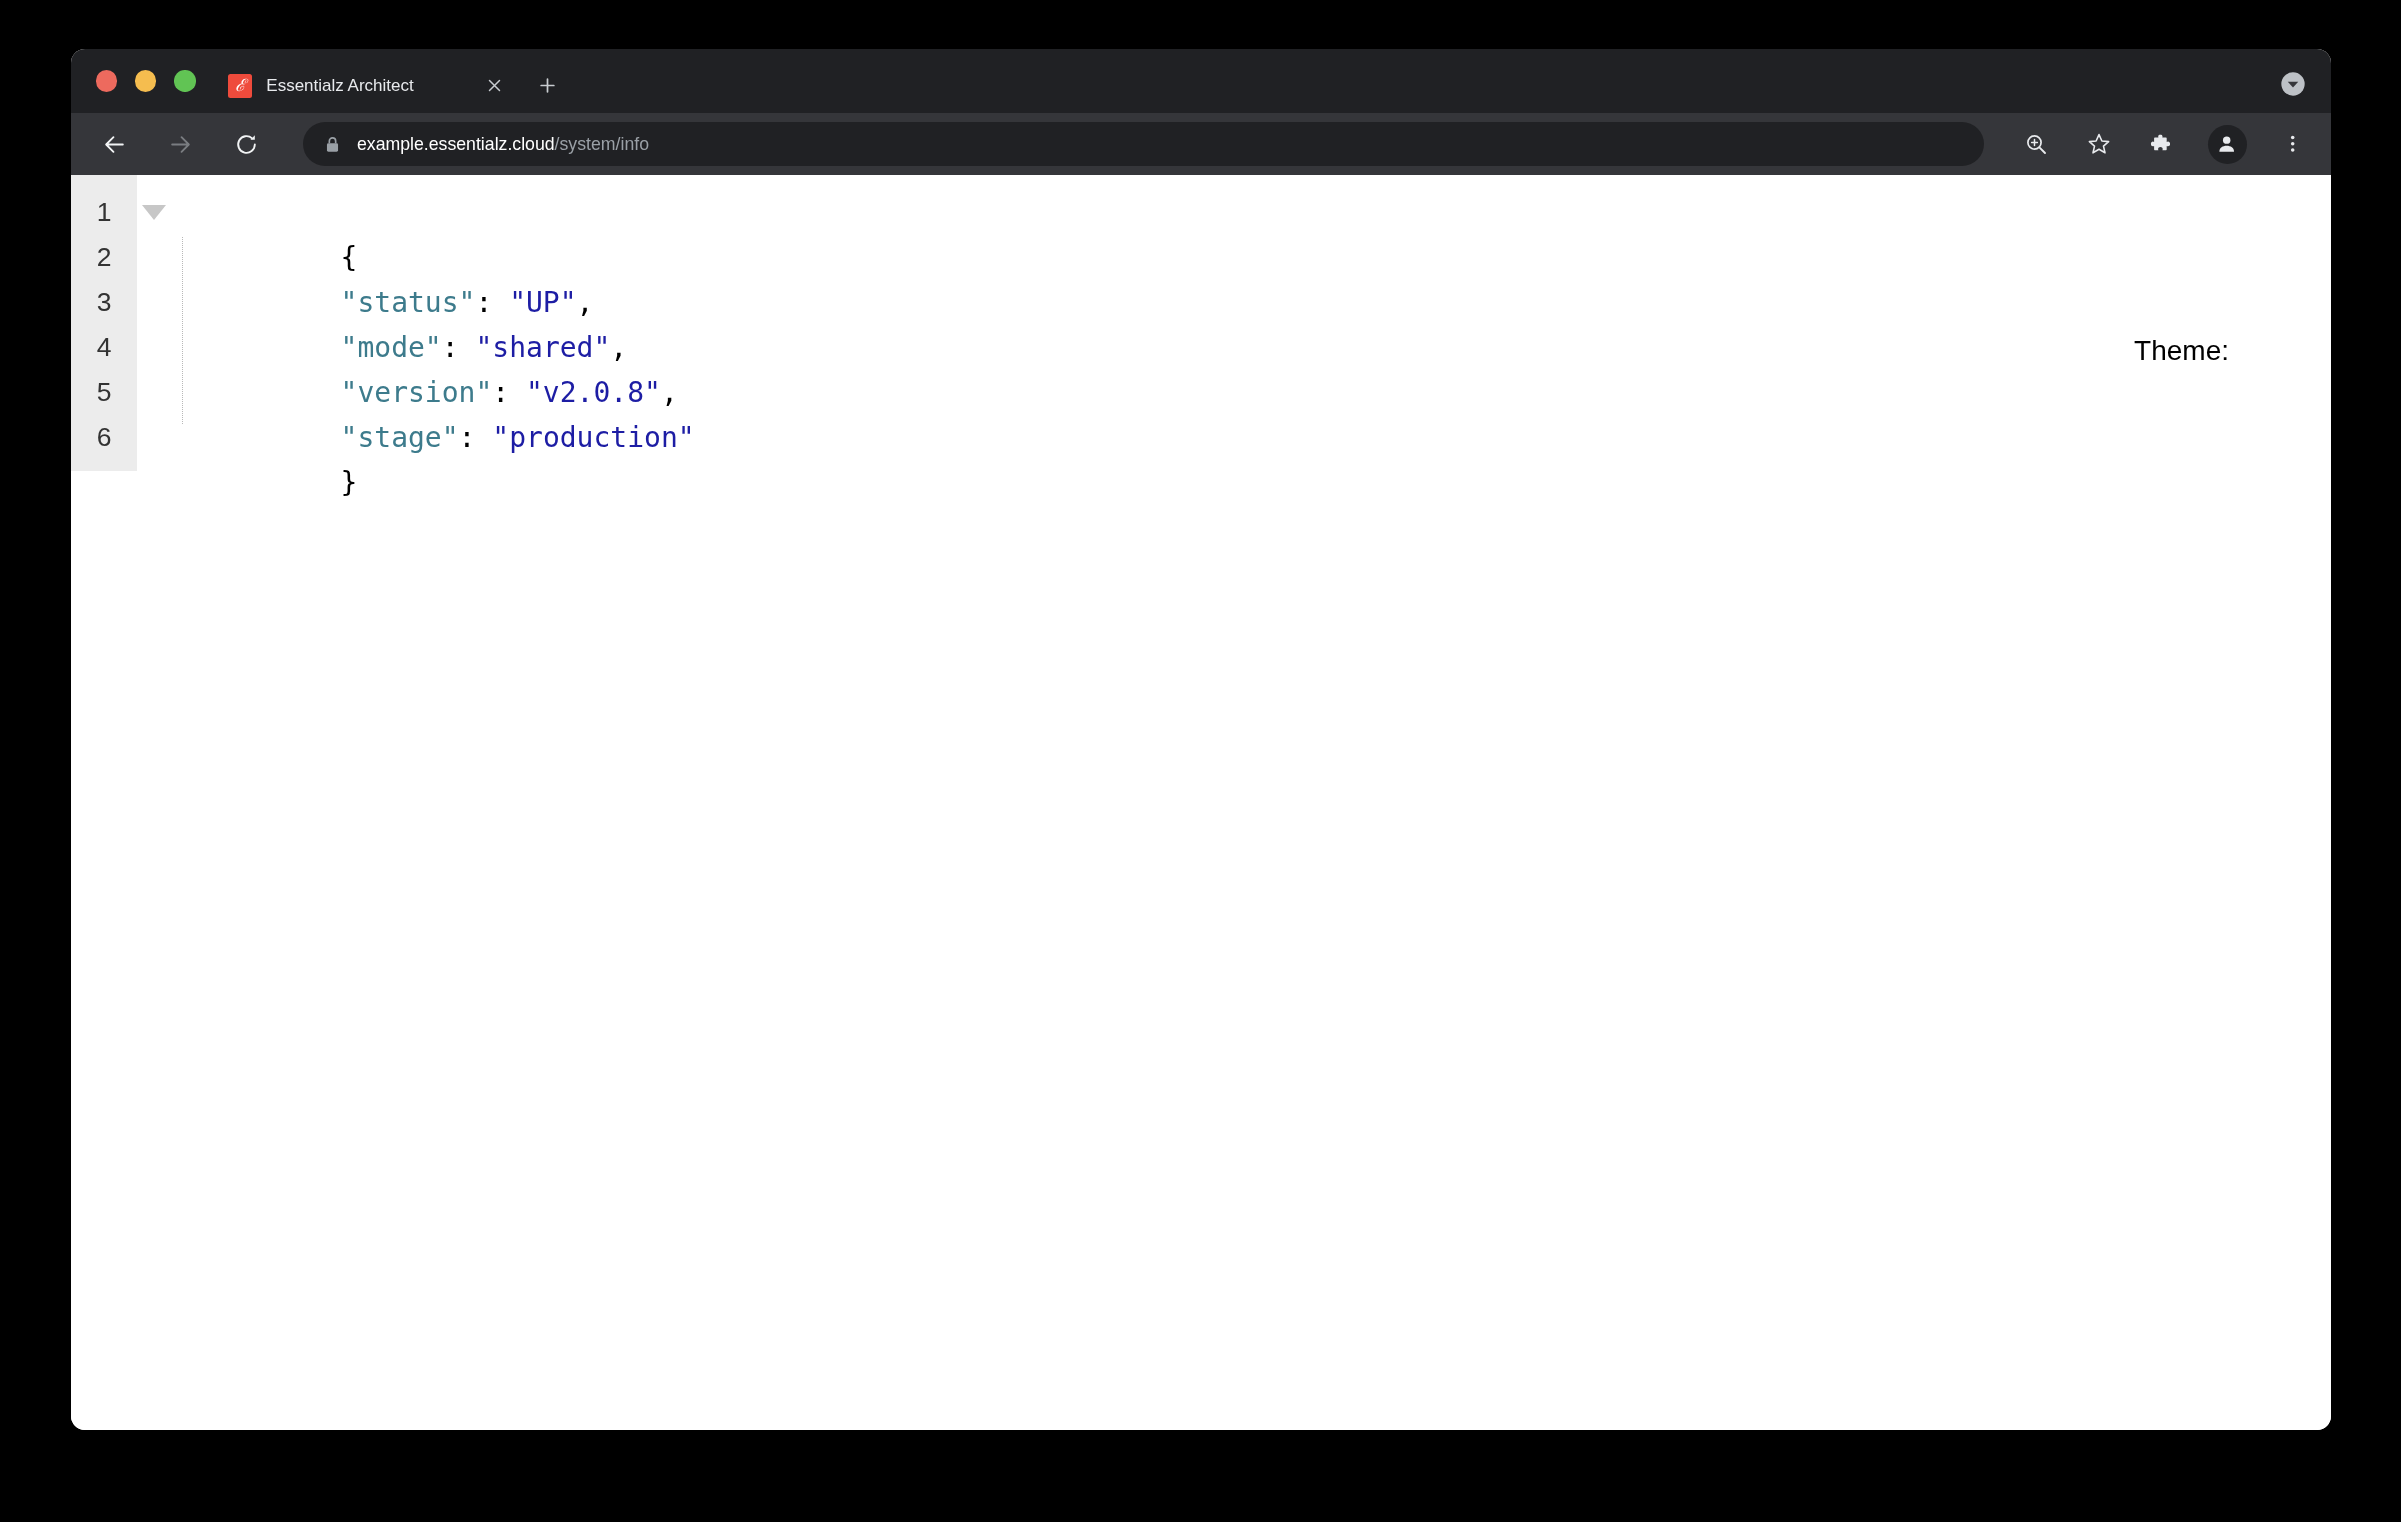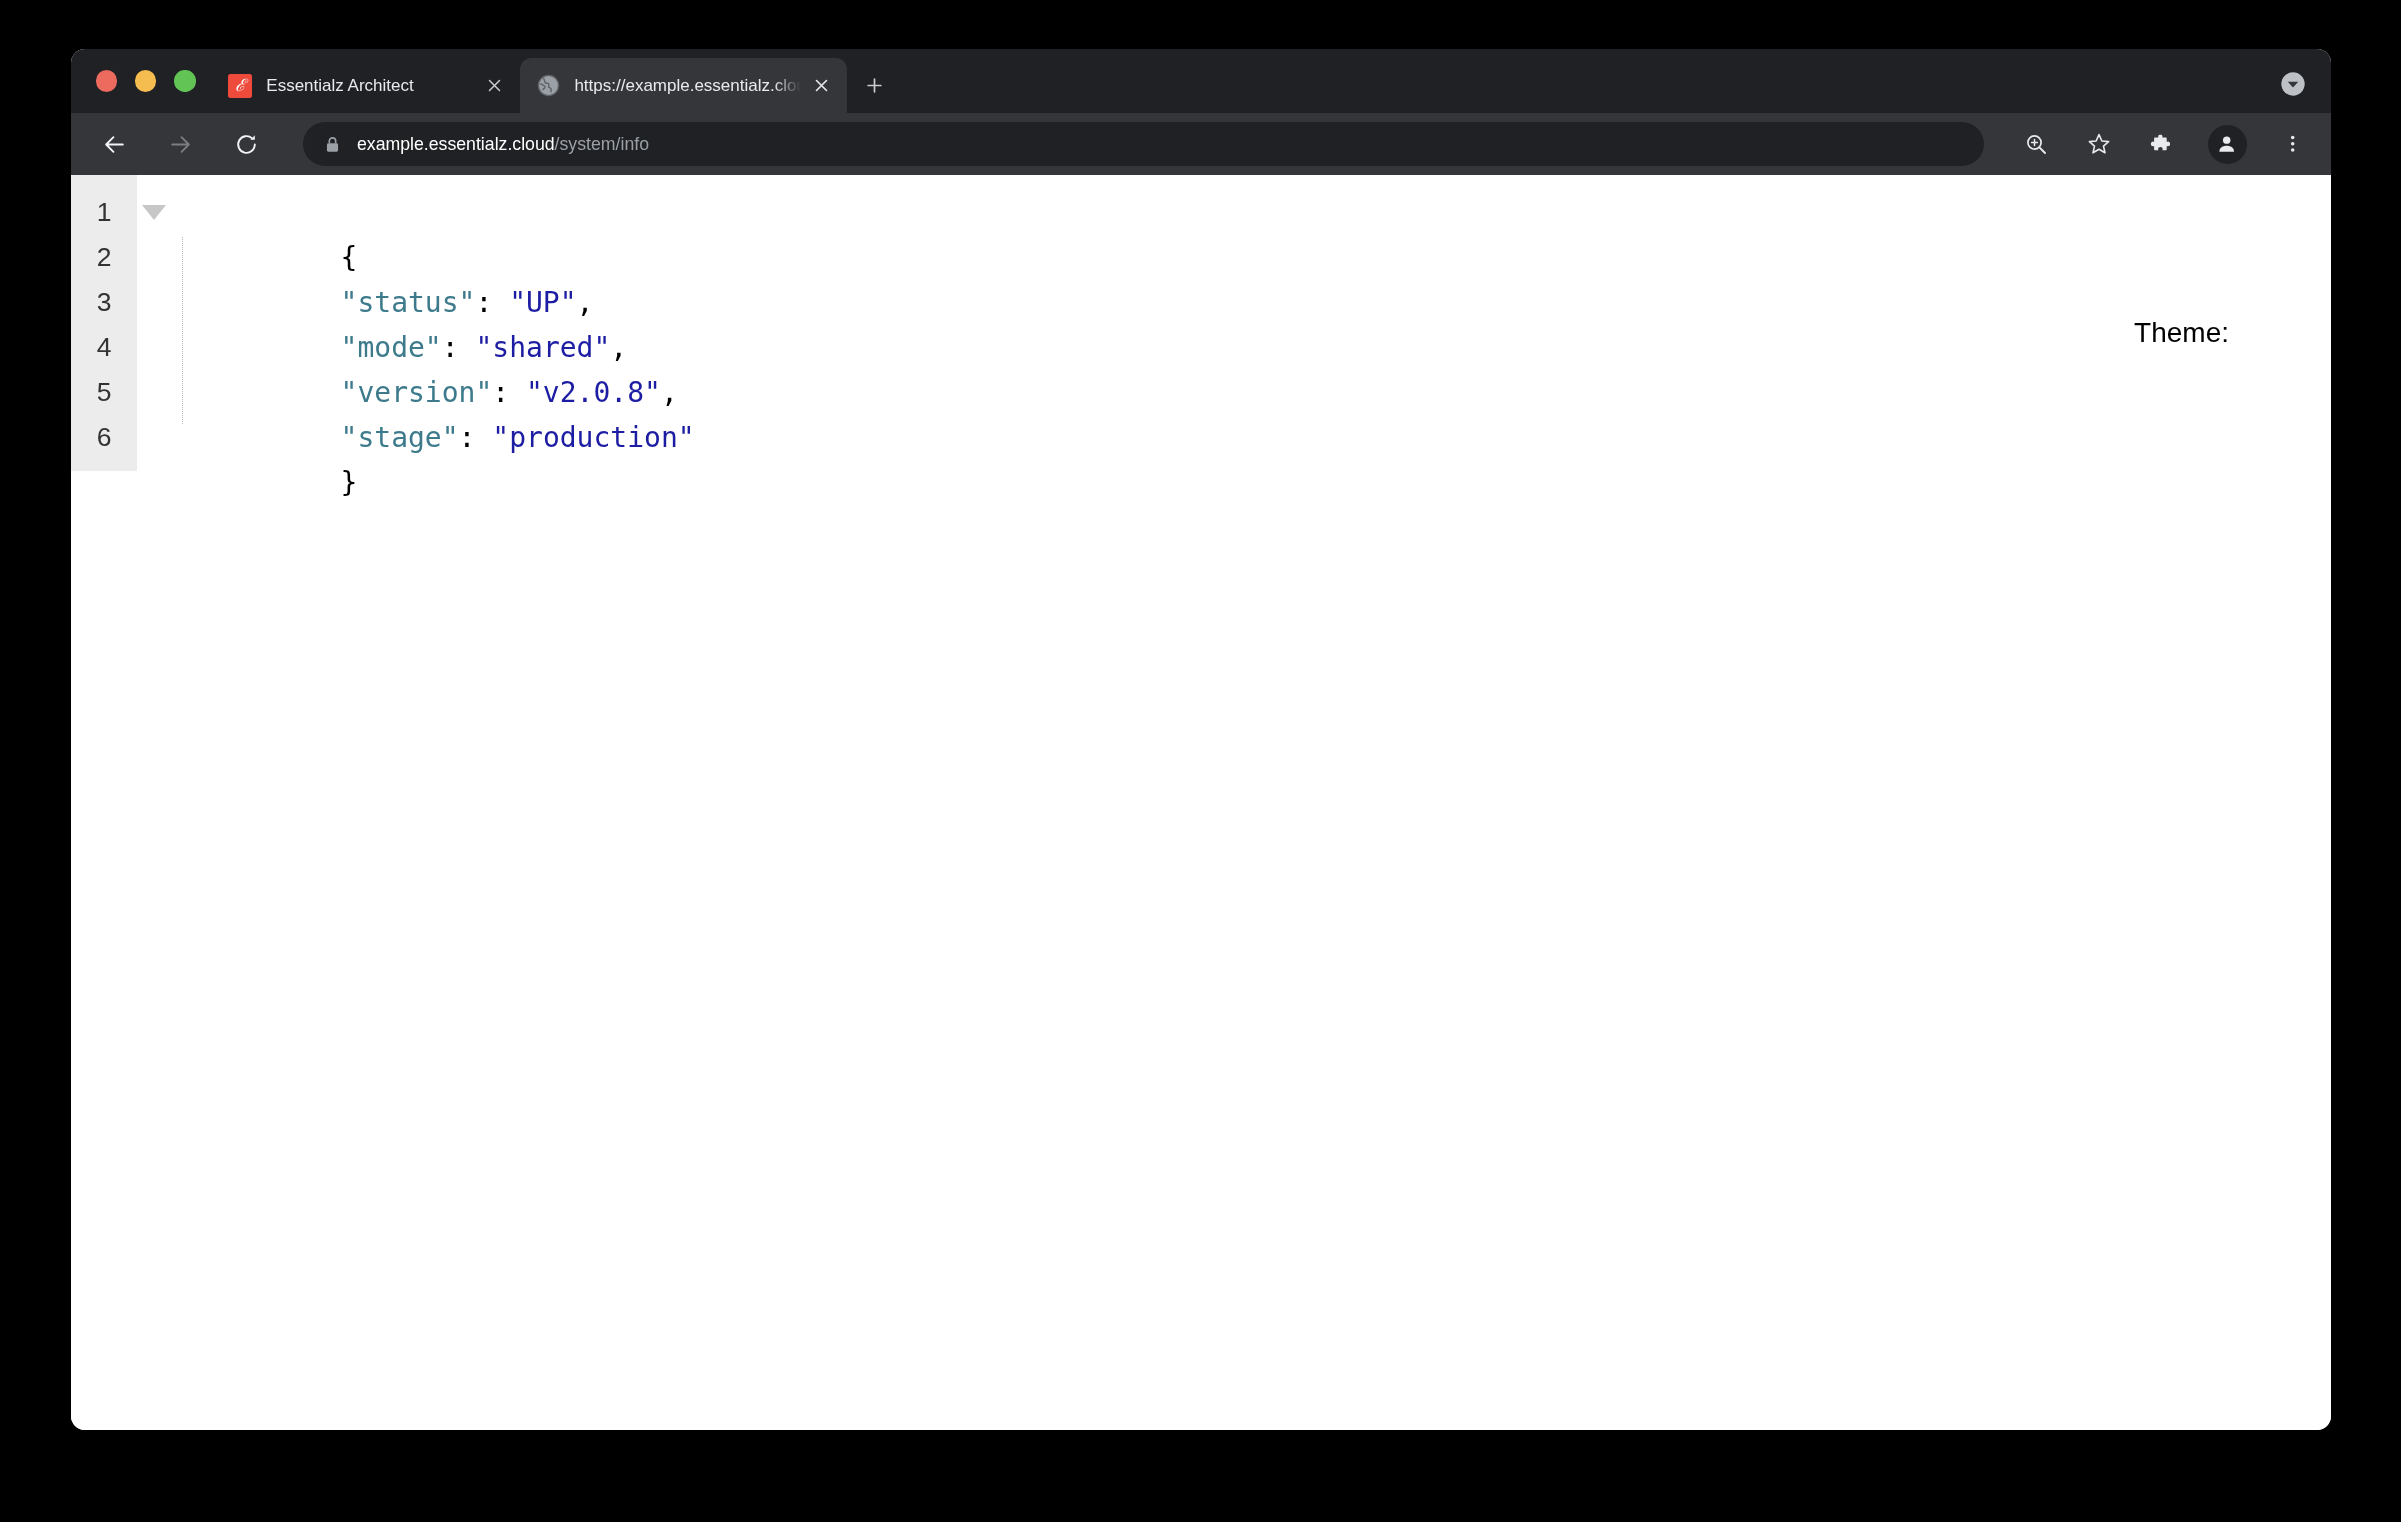--- a/index.html
+++ b/index.html
@@ -178,21 +178,21 @@
   #page-viewport {
     flex: 1 1 auto;
     background: #ffffff;
     position: relative;
     overflow: hidden;
   }
 
   
   #json-controls {
     position: absolute;
-    top: 158px;
+    top: 176px;
     right: 92px;
     display: flex;
     align-items: center;
     gap: 16px;
     transform: translateY(-50%);
   }
   #theme-label {
     font-size: 28px;
     color: #000000;
     margin-right: 10px;
@@ -318,35 +318,20 @@
       <div class="tab inactive">
         <div class="tab-favicon" id="favicon-architect">ℰ</div>
         <div class="tab-title" id="tab-title-architect">Essentialz Architect</div>
         <div class="tab-close">
           <svg viewBox="0 0 24 24">
             <path d="M4 4 L20 20 M20 4 L4 20" stroke="#c8ccd0" stroke-width="2.4" fill="none" stroke-linecap="round"></path>
           </svg>
         </div>
       </div>
 
-      <div class="tab active">
-        <div class="tab-favicon">
-          <svg viewBox="0 0 24 24" width="23" height="23">
-            <circle cx="12" cy="12" r="10.5" fill="#9aa0a6"></circle>
-            <path d="M7 5c1.4 1.6 0.4 3.2 1.8 4.2 1.2 0.9 2.6-0.2 3.4 1 0.7 1.1-0.6 2.1 0 3.3 0.6 1.2 2.3 0.8 2.6 2.2 0.2 1-0.6 1.8-0.2 2.8M4 10.5c1.6-0.2 2 1.4 3.3 1.6 1 0.2 1.4 1.4 0.9 2.3-0.5 0.9-1.9 0.7-2 1.9" stroke="#5f6368" stroke-width="1.5" fill="none" stroke-linecap="round"></path>
-            <circle cx="12" cy="12" r="10.5" fill="none" stroke="#5f6368" stroke-width="1.4"></circle>
-          </svg>
-        </div>
-        <div class="tab-title" id="tab-title-json">https://example.essentialz.clou</div>
-        <div class="tab-close">
-          <svg viewBox="0 0 24 24">
-            <path d="M4 4 L20 20 M20 4 L4 20" stroke="#e8eaed" stroke-width="2.6" fill="none" stroke-linecap="round"></path>
-          </svg>
-        </div>
-      </div>
 
       <div id="new-tab-button">
         <svg viewBox="0 0 24 24">
           <path d="M12 4 L12 20 M4 12 L20 12" stroke="#c8ccd0" stroke-width="2.2" stroke-linecap="round"></path>
         </svg>
       </div>
 
     </div>
 
     <div id="tab-search-button">

